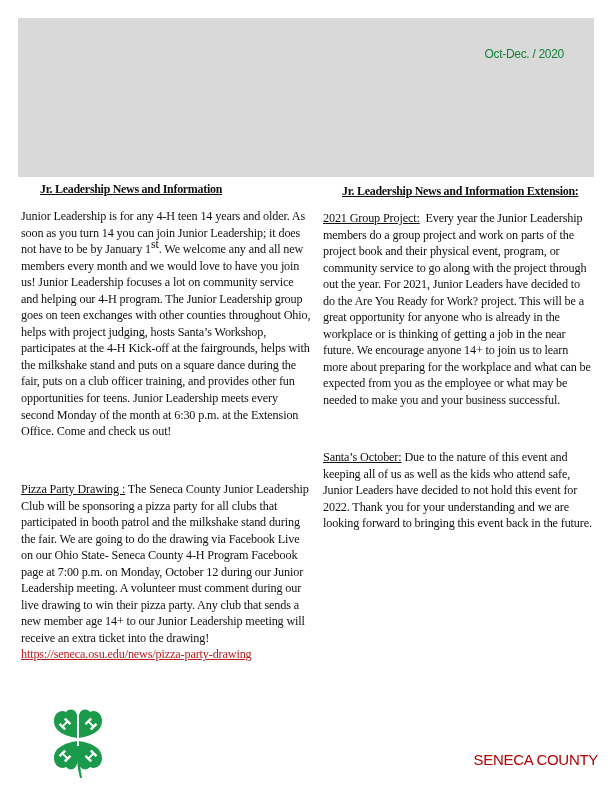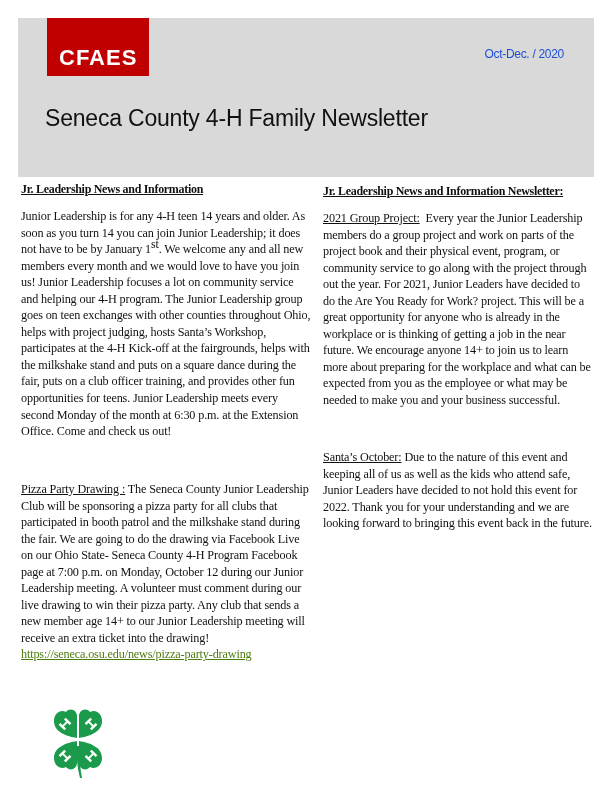--- a/index.html
+++ b/index.html
@@ -4,54 +4,50 @@
 <style>
   html, body { margin:0; padding:0; }
   body { width:612px; height:792px; background:#ffffff; position:relative; overflow:hidden;
          font-family:"Liberation Serif", serif; color:#111; }
   .header { position:absolute; left:18px; top:18px; width:576px; height:159px; background:#d9d9d9; }
   .logo { position:absolute; left:29px; top:0; width:102px; height:58px; background:#c00000;
           display:flex; align-items:flex-end; justify-content:center; padding-bottom:0; }
   .logo span { font-family:"Liberation Sans", sans-serif; font-weight:bold; color:#fff; font-size:22px;
                letter-spacing:1px; position:absolute; left:12px; top:27px; }
   .date { position:absolute; right:30px; top:29px; font-family:"Liberation Sans", sans-serif; font-size:12px;
-          color:#1d4ed8; letter-spacing:-0.3px; }
+          color:#15803d; letter-spacing:-0.3px; }
   .title { position:absolute; left:27px; top:87px; font-family:"Liberation Sans", sans-serif; font-size:23px;
            color:#111; letter-spacing:-0.2px; }
   .col { position:absolute; font-size:12.2px; line-height:16.55px; letter-spacing:-0.15px; }
   .col.left { left:21px; width:292px; }
   .col.right { left:323px; width:270px; }
-  .heading { font-weight:bold; text-decoration:underline; font-size:12px; letter-spacing:-0.3px; position:absolute; white-space:nowrap; }
+  .heading { font-weight:bold; text-decoration:underline; font-size:12px; letter-spacing:-0.3px; position:absolute; white-space:nowrap;margin-left:19px; }
   .para { position:absolute; }
   .u { text-decoration:underline; }
-  .link { color:#4d7c0f; text-decoration:underline; }
+  .link { color:#b91c1c; text-decoration:underline; }
   sup { font-size:12px; line-height:0; }
   .clover { position:absolute; left:46px; top:706px; width:64px; height:72px; }
   .footer { position:absolute; right:14px; top:751px; text-align:right; font-family:"Liberation Sans", sans-serif;
             color:#b00000; font-size:15px; line-height:18px; letter-spacing:-0.3px; }
 </style>
 </head>
 <body>
 
 <div class="header">
-  <div class="logo">
-    <span>CFAES</span>
-  </div>
   <div class="date">Oct-Dec. / 2020</div>
-  <div class="title">Seneca County 4-H Family Newsletter</div>
 </div>
 
 <div class="col left" style="top:181px;">
   <div class="heading" style="top:0;">Jr. Leadership News and Information</div>
   <div class="para" style="top:27px; width:292px;"><span>Junior Leadership is for any 4-H teen 14 years and older. As soon as you turn 14 you can join Junior Leadership; it does not have to be by January 1</span><sup>st</sup><span>. We welcome any and all new members every month and we would love to have you join us! Junior Leadership focuses a lot on community service and helping our 4-H program. The Junior Leadership group goes on teen exchanges with other counties throughout Ohio, helps with project judging, hosts Santa’s Workshop, participates at the 4-H Kick-off at the fairgrounds, helps with the milkshake stand and puts on a square dance during the fair, puts on a club officer training, and provides other fun opportunities for teens. Junior Leadership meets every second Monday of the month at 6:30 p.m. at the Extension Office. Come and check us out!</span></div>
   <div class="para" style="top:300px; width:292px;"><span class="u">Pizza Party Drawing :</span><span> The Seneca County Junior Leadership Club will be sponsoring a pizza party for all clubs that participated in booth patrol and the milkshake stand during the fair. We are going to do the drawing via Facebook Live on our Ohio State- Seneca County 4-H Program Facebook page at 7:00 p.m. on Monday, October 12 during our Junior Leadership meeting. A volunteer must comment during our live drawing to win their pizza party. Any club that sends a new member age 14+ to our Junior Leadership meeting will receive an extra ticket into the drawing!</span><br><a class="link">https://seneca.osu.edu/news/pizza-party-drawing</a></div>
 </div>
 
 <div class="col right" style="top:183px;">
-  <div class="heading" style="top:0;">Jr. Leadership News and Information Newsletter:</div>
+  <div class="heading" style="top:0;">Jr. Leadership News and Information Extension:</div>
   <div class="para" style="top:27px; width:270px;"><span class="u">2021 Group Project:</span><span style="white-space:pre-wrap;">  Every year the Junior Leadership members do a group project and work on parts of the project book and their physical event, program, or community service to go along with the project through out the year. For 2021, Junior Leaders have decided to do the Are You Ready for Work? project. This will be a great opportunity for anyone who is already in the workplace or is thinking of getting a job in the near future. We encourage anyone 14+ to join us to learn more about preparing for the workplace and what can be expected from you as the employee or what may be needed to make you and your business successful.</span></div>
   <div class="para" style="top:266px; width:270px;"><span class="u">Santa’s October:</span><span> Due to the nature of this event and keeping all of us as well as the kids who attend safe, Junior Leaders have decided to not hold this event for 2022. Thank you for your understanding and we are looking forward to bringing this event back in the future.</span></div>
 </div>
 
 <svg class="clover" viewBox="0 0 64 72">
   <g fill="#1a9a4a">
     <path d="M31 32 C20 30 8 26 8 15 C8 8 14 3 20 6 C24 1 32 4 31 12 Z"></path>
     <path d="M33 32 C44 30 56 26 56 15 C56 8 50 3 44 6 C40 1 32 4 33 12 Z"></path>
     <path d="M31 35 C20 37 8 41 8 52 C8 59 14 64 20 61 C24 66 32 63 31 55 Z"></path>
     <path d="M33 35 C44 37 56 41 56 52 C56 59 50 64 44 61 C40 66 32 63 33 55 Z"></path>
@@ -75,13 +71,14 @@
       </g>
     <g transform="translate(45,50) rotate(-45)">
         <rect x="-5" y="-4" width="2.5" height="8"></rect>
         <rect x="2.5" y="-4" width="2.5" height="8"></rect>
         <rect x="-3" y="-1" width="6" height="2"></rect>
       </g>
   </g>
 </svg>
 
 <div class="footer">
+  <div>SENECA COUNTY</div>
 </div>
 
 </body></html>

